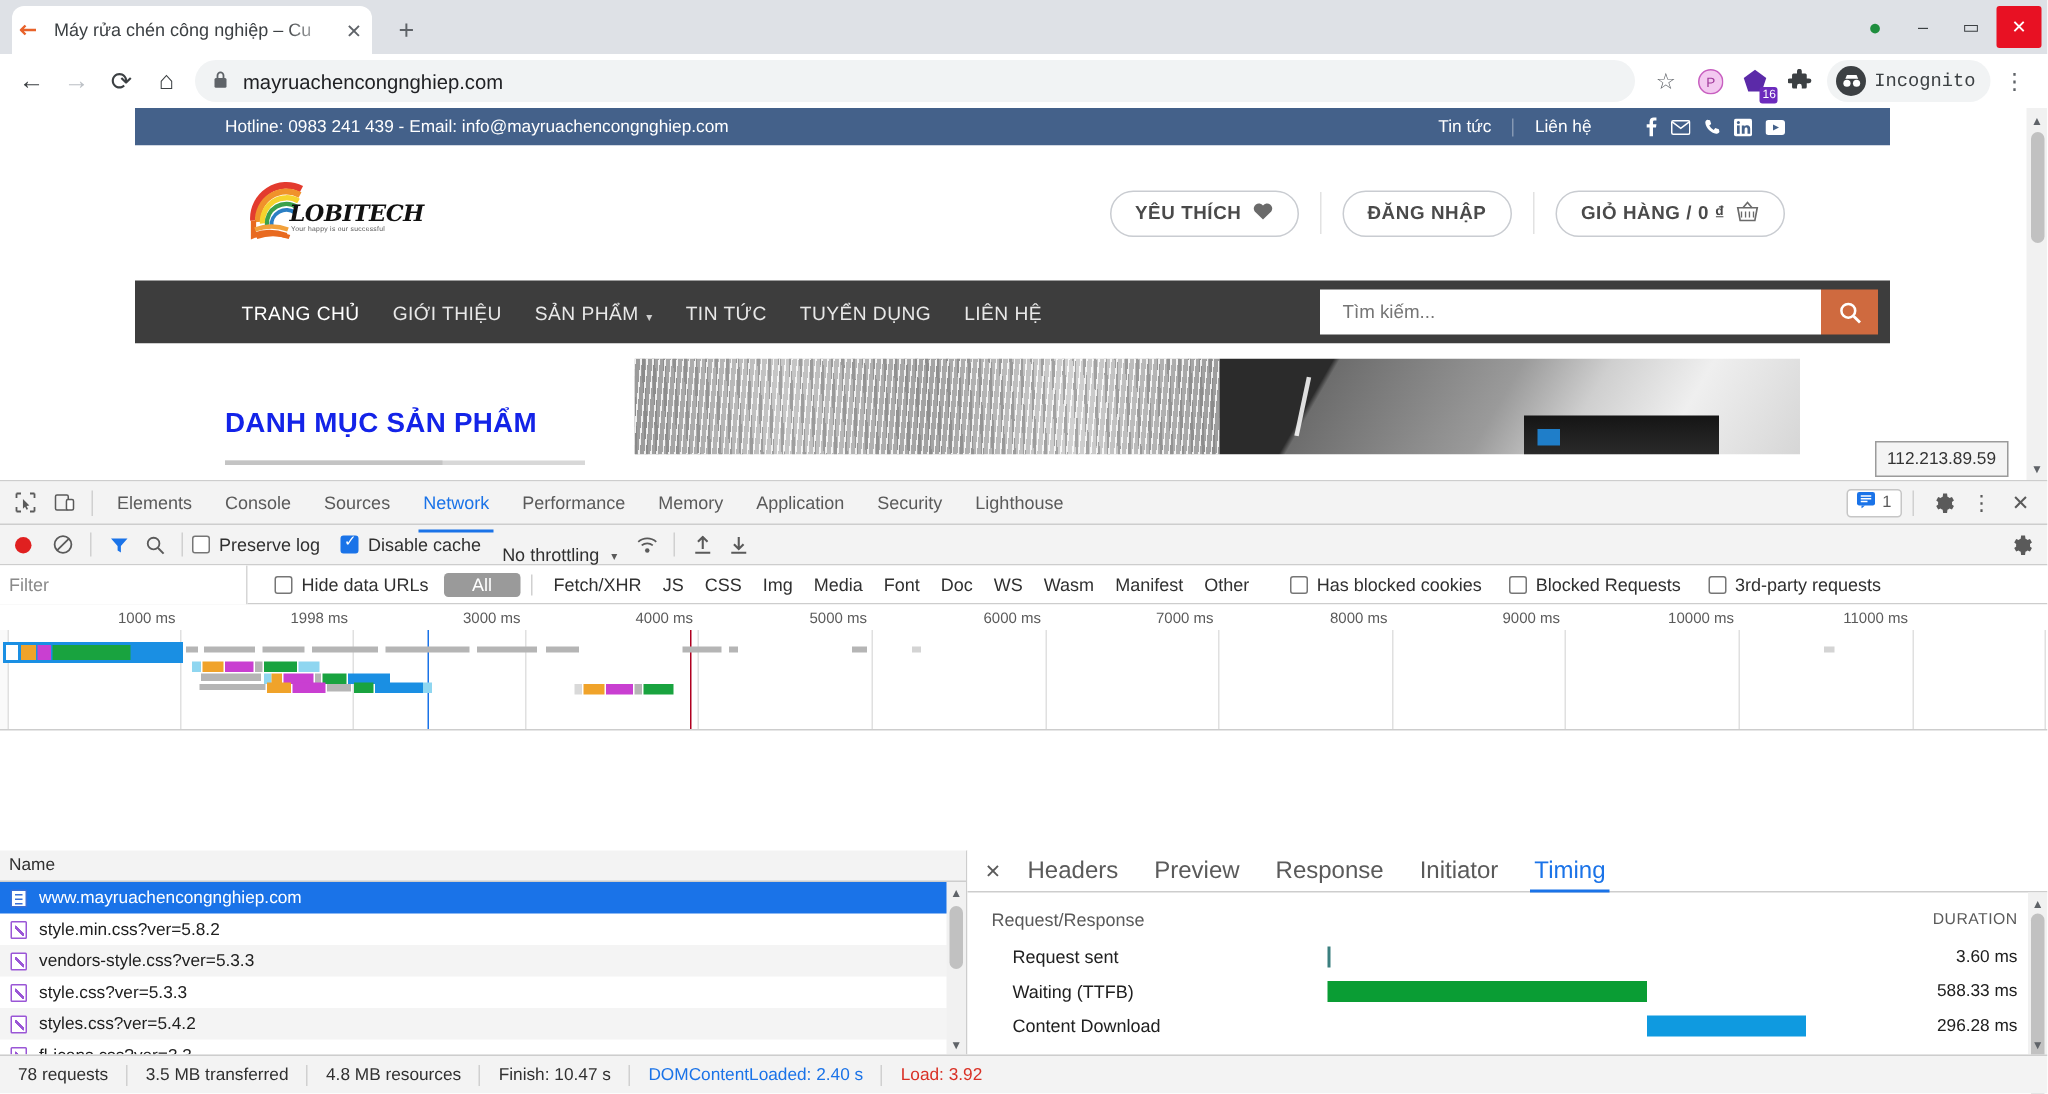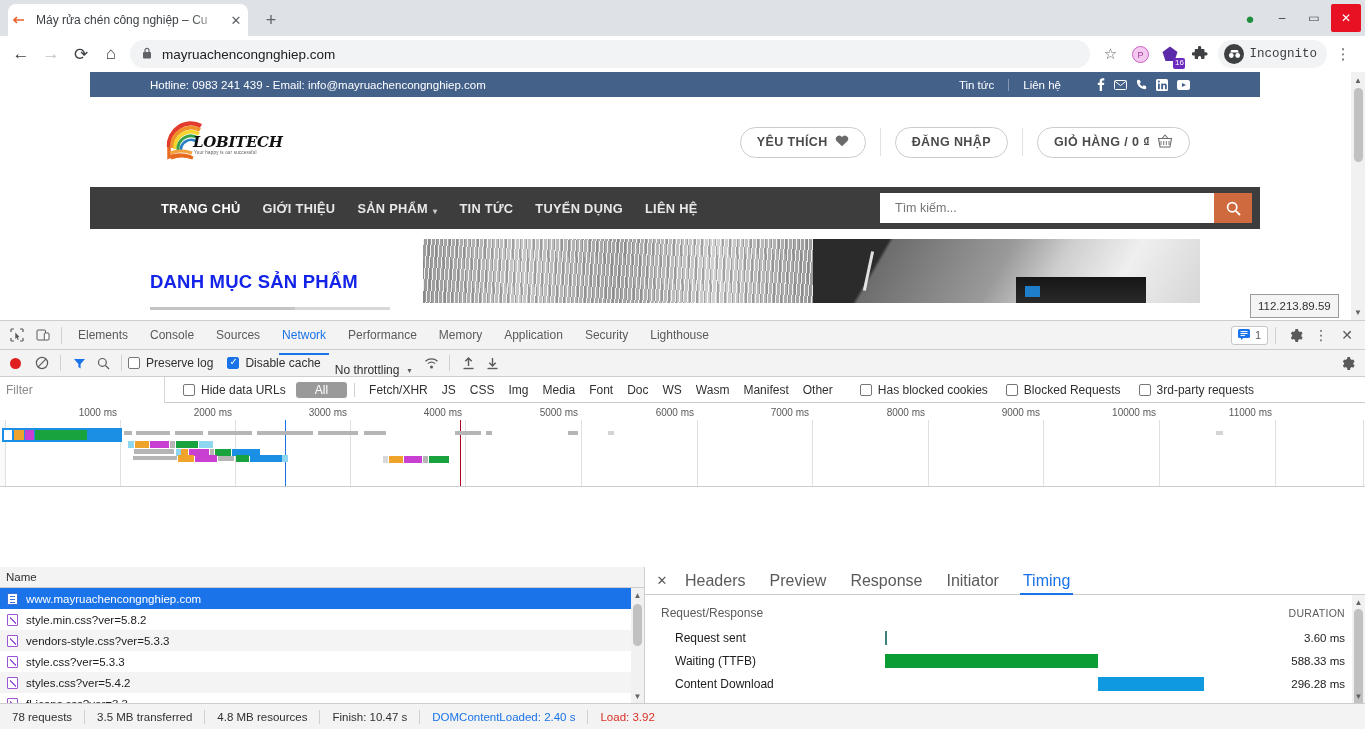--- a/index.html
+++ b/index.html
@@ -118,21 +118,21 @@
     border:1px solid #c9ccd1; border-radius:20px; height:31px; padding:0 16px;
     display:flex; align-items:center; gap:7px; font-size:12.5px; color:#4a4a4a;
     letter-spacing:.4px; font-weight:600;
   }
   .vsep { width:1px; height:28px; background:#e2e2e2; margin:0 14px; }
 
   .navbar {
     height: 42px; background:#3d3d3d; display:flex; align-items:center; padding:0 0 0 60px;
   }
   .navlink {
-    color:#e8e8e8; font-size:12.8px; font-weight:bold; letter-spacing:.3px;
+    color:#e8e8e8; font-size:12.8px; font-weight:normal; letter-spacing:.3px;
     padding: 0 11px; display:flex; align-items:flex-end; gap:5px; white-space:nowrap;
   }
   .navlink.active { color:#fff; }
   .caret { font-size:8px; opacity:.85; }
   .nav-spacer { flex:1 1 auto; }
   .searchwrap { display:flex; align-items:center; height:30px; margin-right:8px; }
   .searchwrap input {
     width:334px; height:30px; border:0; outline:0; background:#fff;
     font-size:12.5px; color:#888; padding:0 15px; font-family:"Liberation Sans",sans-serif;
   }
@@ -677,21 +677,21 @@
         <span>3rd-party requests</span>
       </span>
     </div>
 
     <div class="dt-overview">
       <div class="ov-leftgutter"></div>
 
       <div class="ov-gridline" style="left:120px"></div>
         <div class="ov-ticklabel" style="left:117px">1000 ms</div>
       <div class="ov-gridline" style="left:235px"></div>
-        <div class="ov-ticklabel" style="left:232px">2000 ms</div>
+        <div class="ov-ticklabel" style="left:232px">1998 ms</div>
       <div class="ov-gridline" style="left:350px"></div>
         <div class="ov-ticklabel" style="left:347px">3000 ms</div>
       <div class="ov-gridline" style="left:465px"></div>
         <div class="ov-ticklabel" style="left:462px">4000 ms</div>
       <div class="ov-gridline" style="left:581px"></div>
         <div class="ov-ticklabel" style="left:578px">5000 ms</div>
       <div class="ov-gridline" style="left:697px"></div>
         <div class="ov-ticklabel" style="left:694px">6000 ms</div>
       <div class="ov-gridline" style="left:812px"></div>
         <div class="ov-ticklabel" style="left:809px">7000 ms</div>

